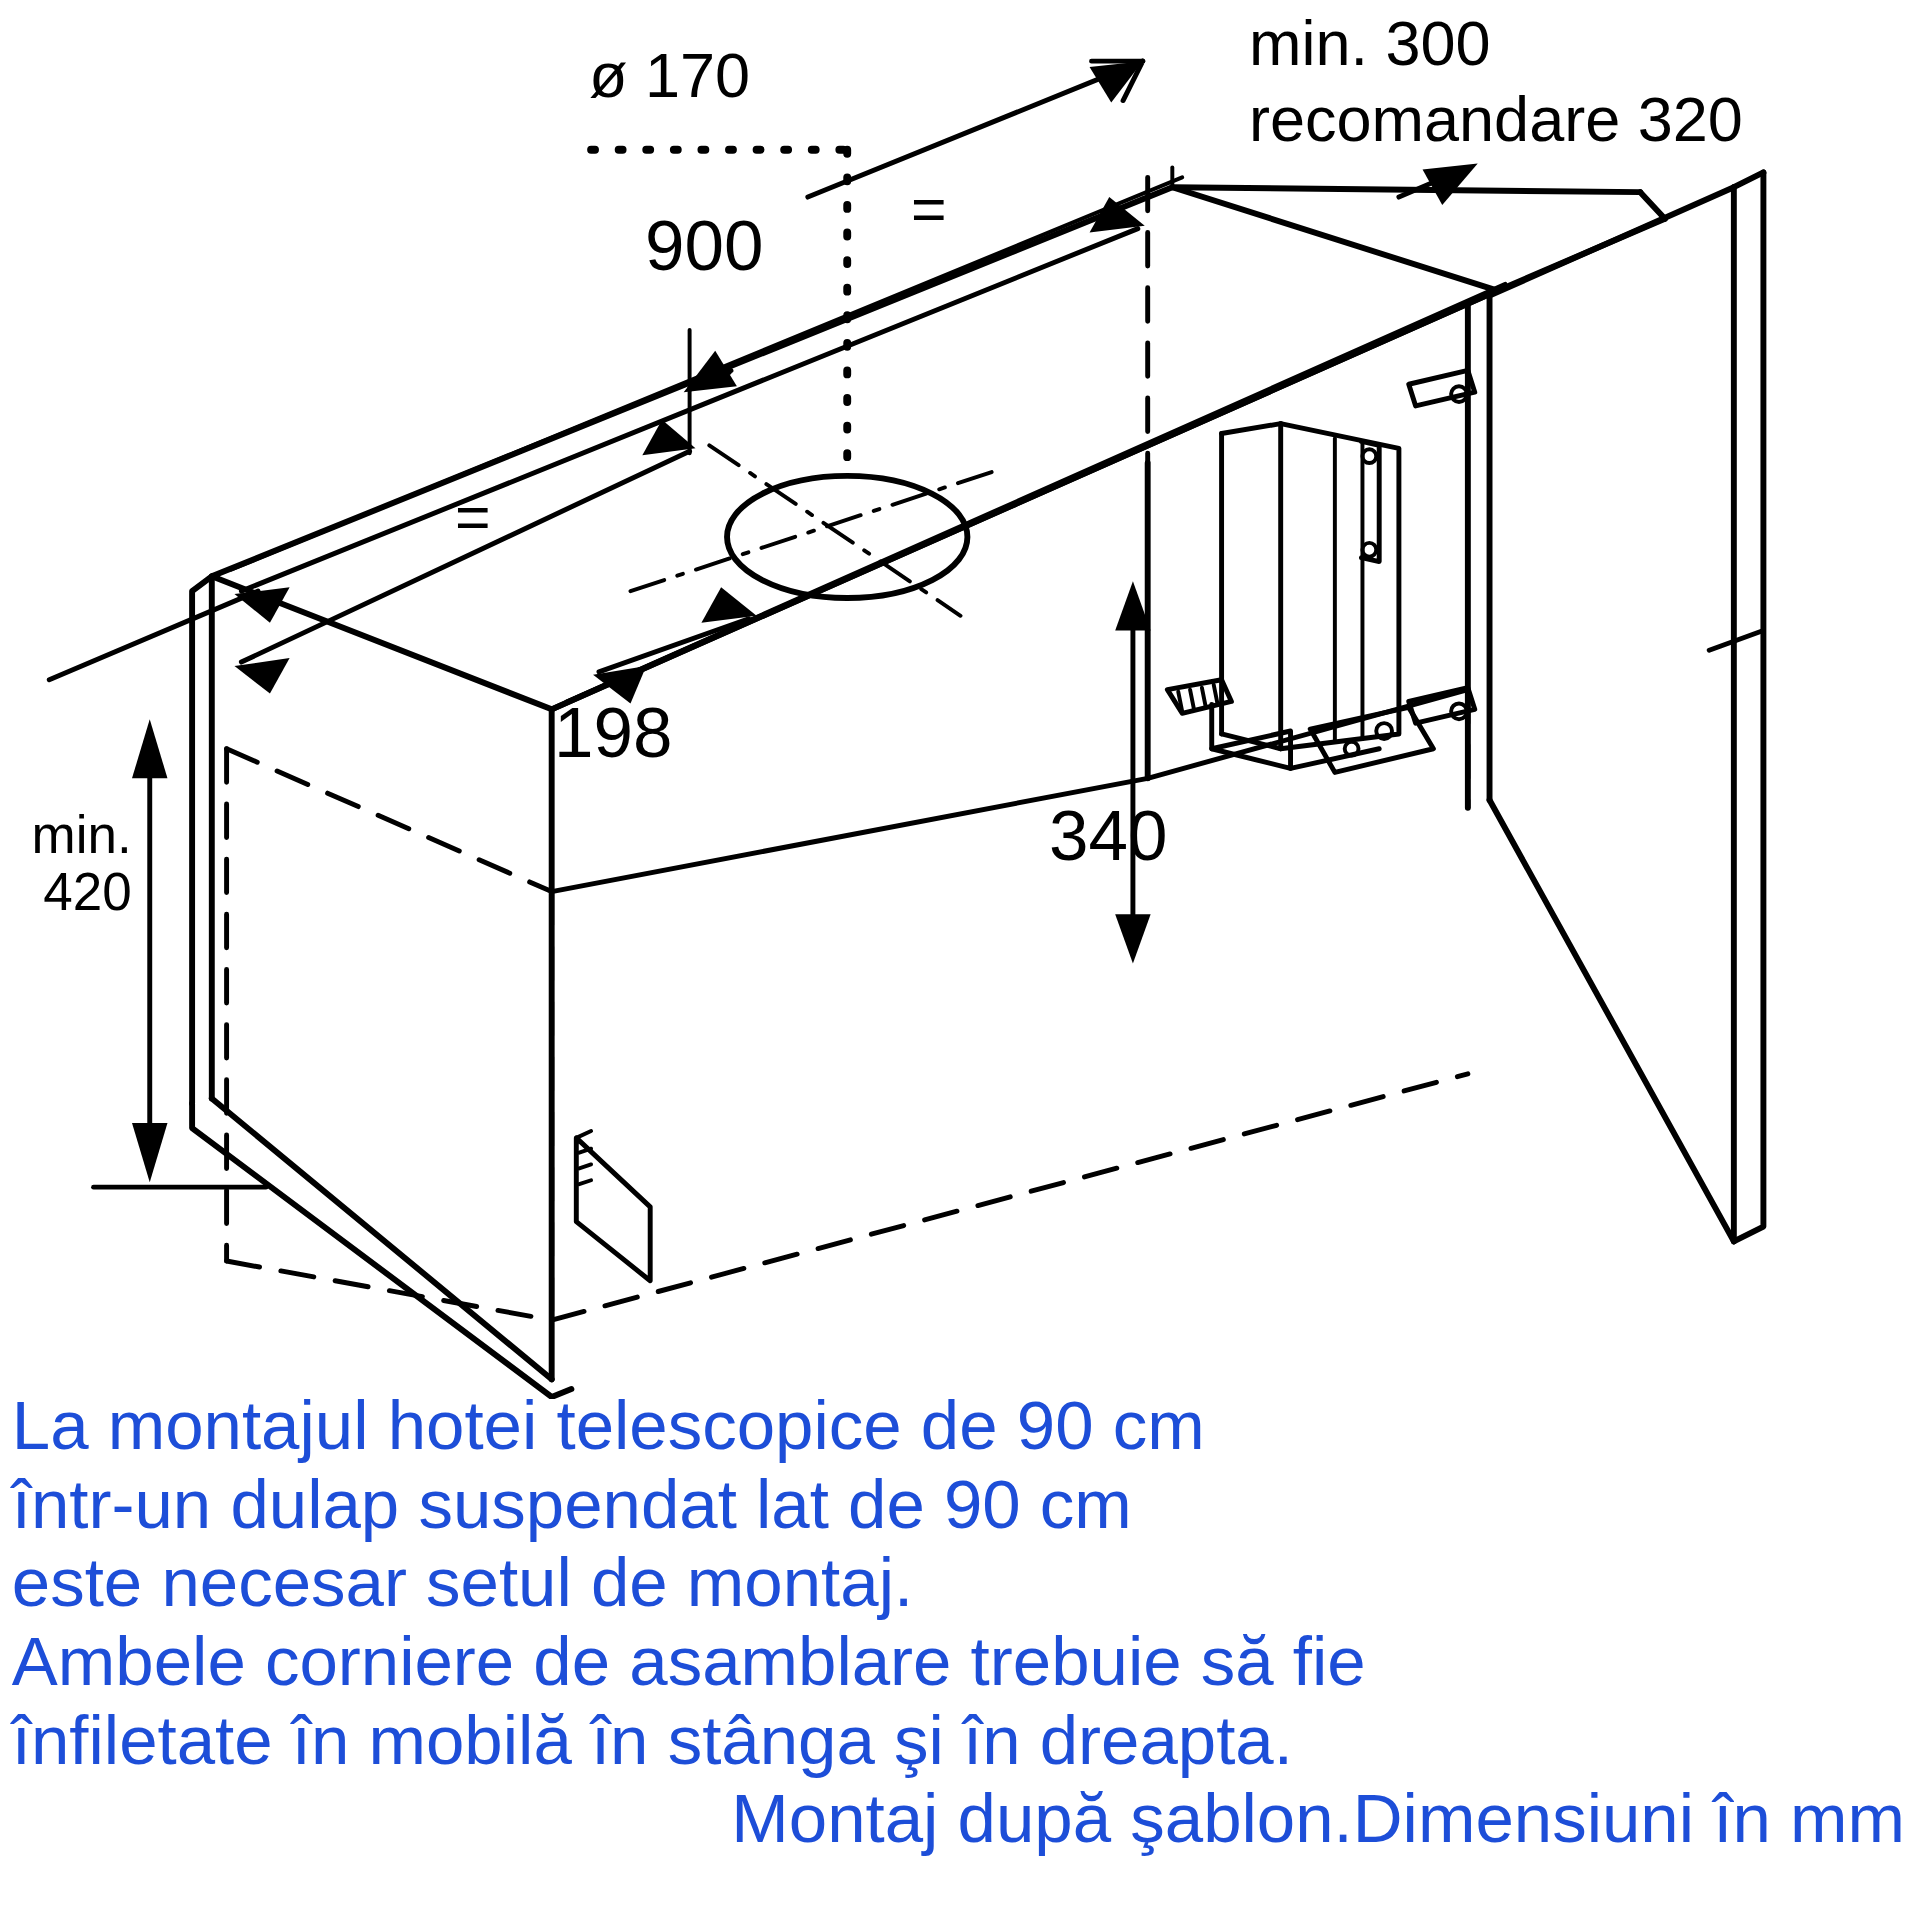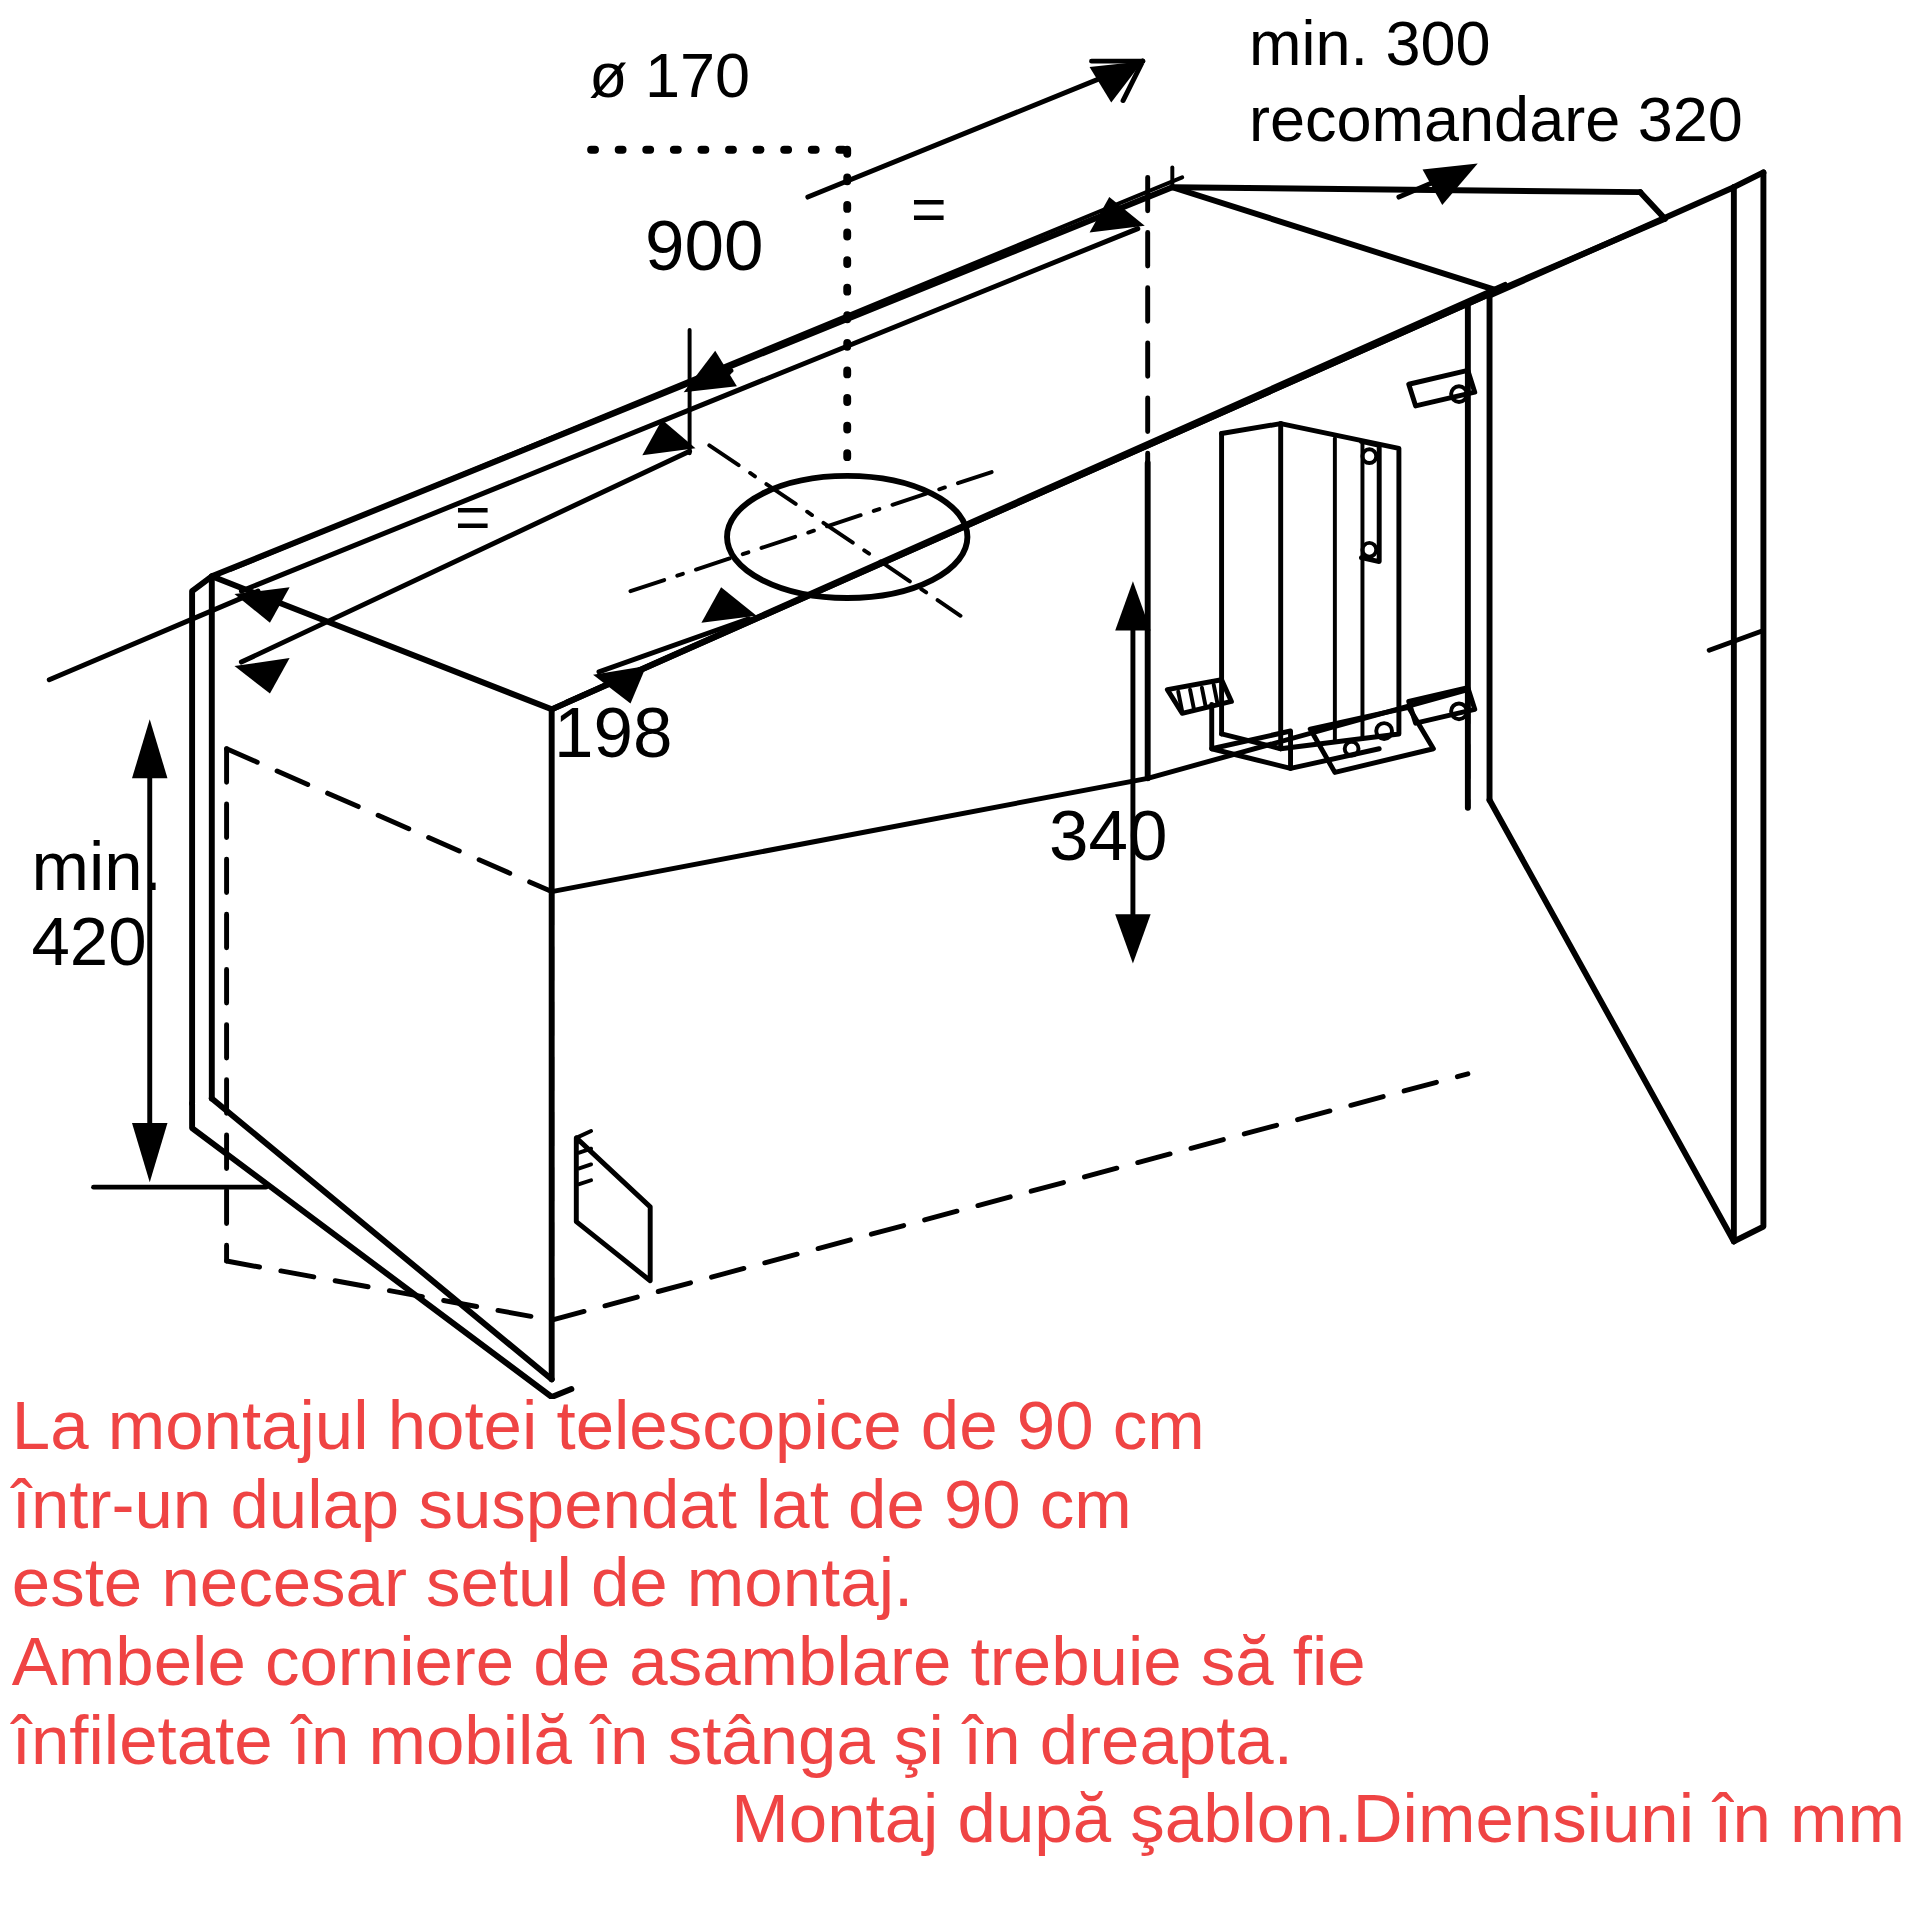--- a/index.html
+++ b/index.html
@@ -41,21 +41,21 @@
   #notes {
     position: absolute;
     left: 11.8px;
     top: 1387px;
     width: 1901px;
   }
   .note-line {
     font-family: "Liberation Sans", sans-serif;
     font-size: 69px;
     line-height: 1.14;
-    color: #ef4444;
+    color: #1d4ed8;
     white-space: pre;
   }
   .note-row {
     display: flex;
     justify-content: flex-end;
     align-items: baseline;
   }
   .note-row .note-line:last-child {
     margin-right: 7.9px;
   }
@@ -238,21 +238,21 @@
   <div class="dim-label" style="left:645px; top:208px; font-size:71px;">900</div>
 
   <div class="dim-label" style="left:911px; top:177px; font-size:61px;">=</div>
 
   <div class="dim-label" style="left:455px; top:485px; font-size:61px;">=</div>
 
   <div class="dim-label" style="left:554px; top:695px; font-size:71px;">198</div>
 
   <div class="dim-label" style="left:1049px; top:798px; font-size:71px;">340</div>
 
-  <div class="dim-label two-line" style="left:31.5px; top:806px; font-size:69px; text-align:left;margin-top:24px;">min.
+  <div class="dim-label two-line" style="left:31.5px; top:806px; font-size:53px; text-align:right;">min.
 420</div>
 
   <div id="notes">
     <div class="note-line">La montajul hotei telescopice de 90 cm</div>
     <div class="note-line">într-un dulap suspendat lat de 90 cm</div>
     <div class="note-line">este necesar setul de montaj.</div>
     <div class="note-line">Ambele corniere de asamblare trebuie să fie</div>
     <div class="note-line">înfiletate în mobilă în stânga şi în dreapta.</div>
     <div class="note-row">
       <div class="note-line">Montaj după şablon.</div>

